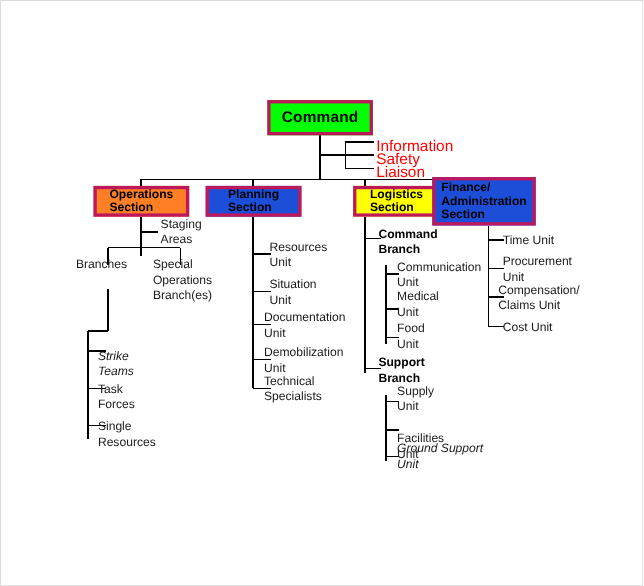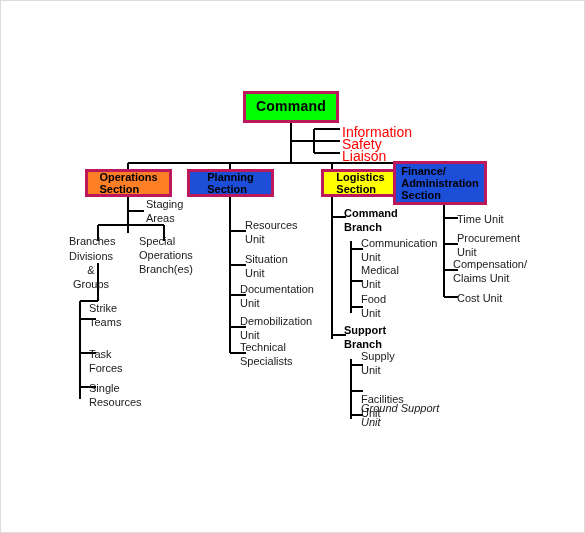--- a/index.html
+++ b/index.html
@@ -152,25 +152,22 @@
 
   <div class="leaf" style="left:145px; top:196px;">Staging
 Areas</div>
 
   <div class="leaf" style="left:68px; top:233px;">Branches</div>
 
   <div class="leaf" style="left:138px; top:233px;">Special
 Operations
 Branch(es)</div>
 
-  <div class="leaf" style="left:68px; top:248px; text-align:center;">Divisions
-&amp;
-Groups</div>
-
-  <div class="leaf" style="left:88px; top:300px;">Strike
+
+  <div class="leaf" style="left:88px; top:316px;font-style:italic;">Strike
 Teams</div>
 
   <div class="leaf" style="left:88px; top:346px;">Task
 Forces</div>
 
   <div class="leaf" style="left:88px; top:380px;">Single
 Resources</div>
 
   <div class="leaf" style="left:244px; top:217px;">Resources
 Unit</div>

